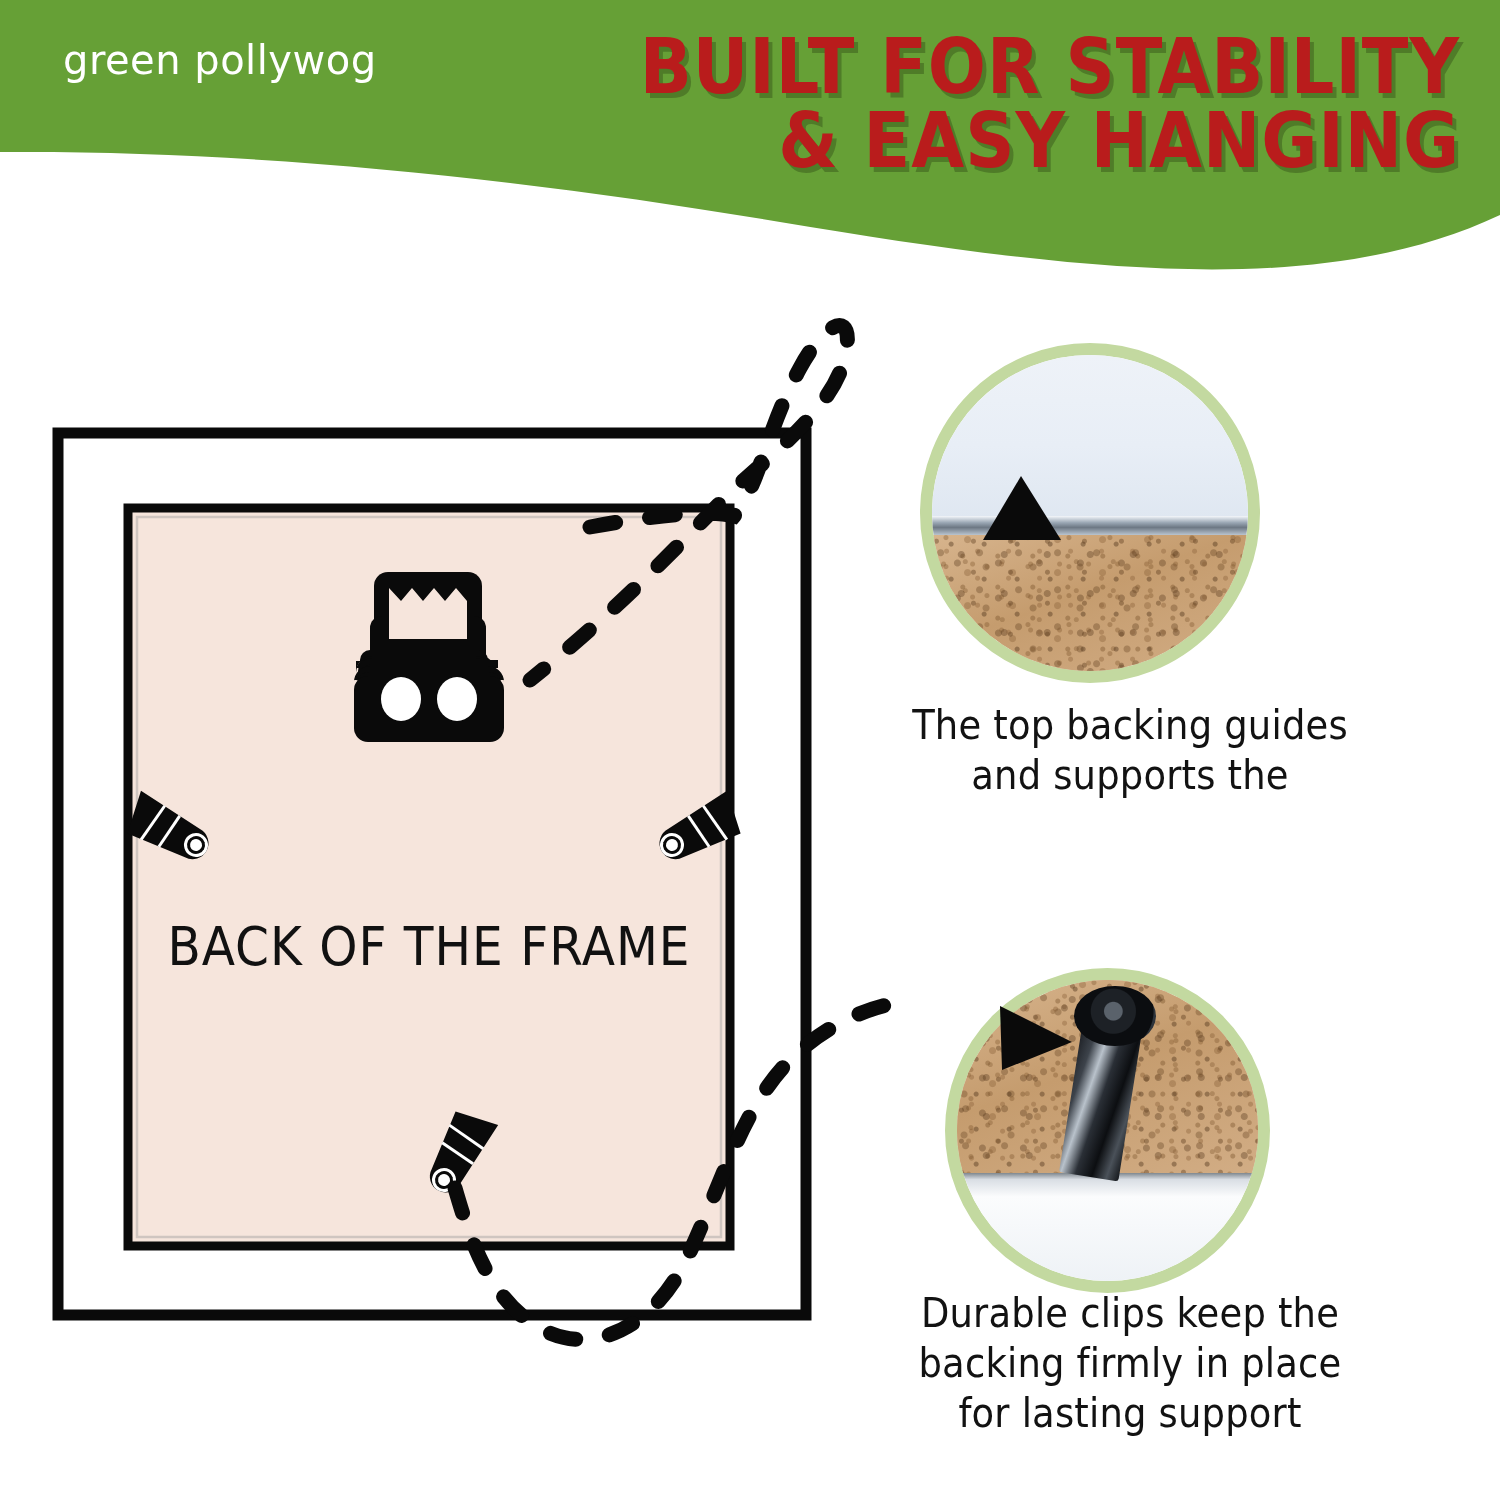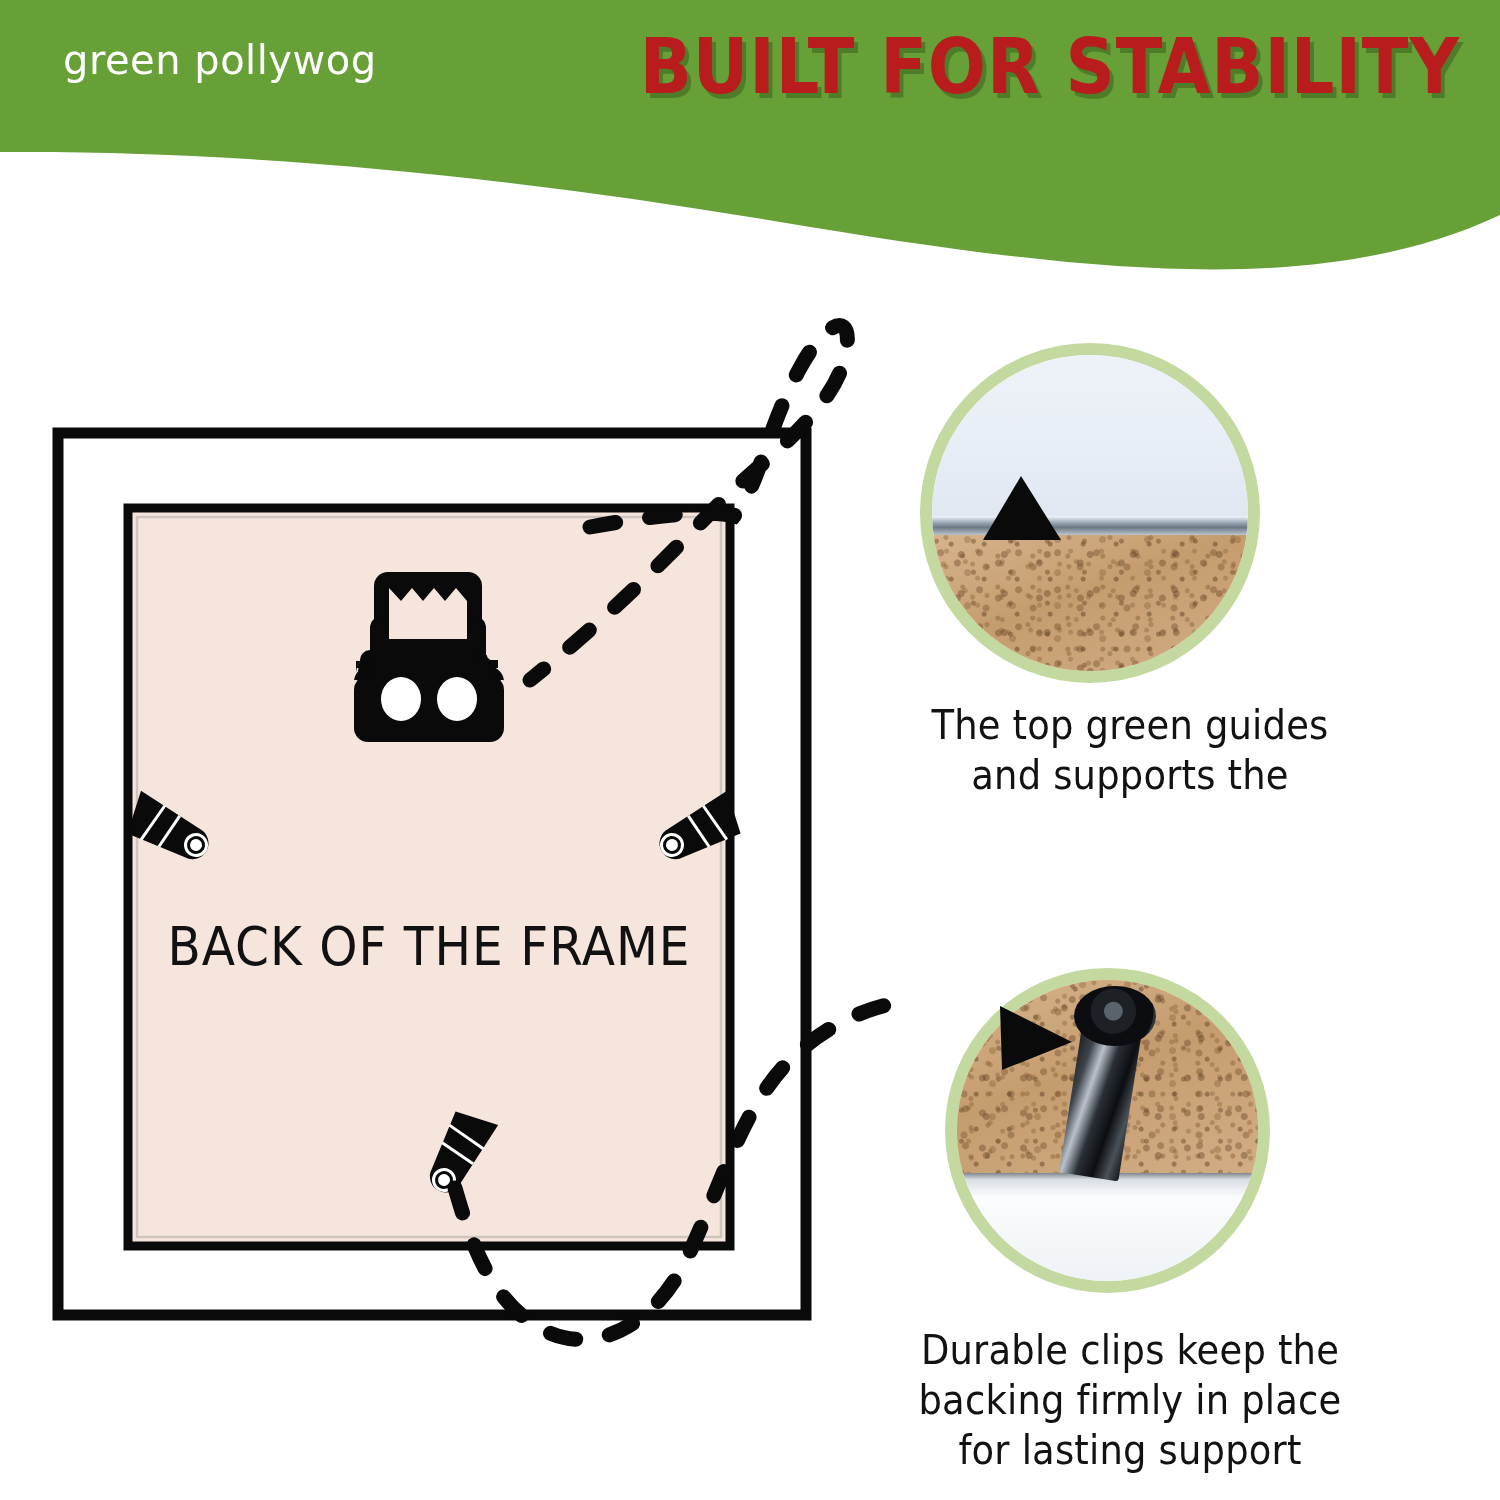--- a/index.html
+++ b/index.html
@@ -70,36 +70,37 @@
   .ph-clip-head{position:absolute;left:39%;top:2%;width:27%;height:20%;
     border-radius:50%;
     background:radial-gradient(circle at 48% 42%,#5a626b 0 16%,#1d2126 18% 40%,#0b0d10 42% 72%,#2e343b 74% 100%);}
 
   .caption{
     position:absolute;text-align:center;color:#121212;
     font-family:"DejaVu Sans Condensed","Liberation Sans Narrow","Liberation Sans",sans-serif;
     font-size:41px;line-height:1.22;letter-spacing:.2px;
   }
   #caption-groove{left:832px;top:700px;width:596px;}
-  #caption-clip{left:832px;top:1288px;width:596px;margin-top:37px;}
+  #caption-clip{left:832px;top:1288px;width:596px;}
   .caption span{display:block;}
 </style>
 </head>
 <body>
 
 <div id="stage">
 
   <svg id="banner-svg" viewBox="0 0 1500 300" preserveAspectRatio="none">
     <path d="M0,0 L1500,0 L1500,215 C1320,300 1080,272 780,222 C520,178 250,150 0,152 Z" fill="#66a036"></path>
   </svg>
 
   <div id="brand-logo">green pollywog</div>
 
   <div id="headline">
     <span class="hl-line">BUILT FOR STABILITY</span>
+    <span class="hl-line">&amp; EASY HANGING</span>
   </div>
 
   <svg id="frame-illustration" viewBox="0 0 900 1450">
 
     <rect x="58" y="433" width="748" height="882" fill="#ffffff" stroke="#0a0a0a" stroke-width="11"></rect>
 
     <rect x="128" y="508" width="602" height="738" fill="#f6e5dc" stroke="#0a0a0a" stroke-width="9"></rect>
     <rect x="137" y="517" width="584" height="720" fill="none" stroke="#cfc5c0" stroke-width="2.5"></rect>
 
     <g>
@@ -173,21 +174,21 @@
   <div class="photo-circle" id="photo-circle-groove">
     <div class="ph-sky"></div>
     <div class="ph-groove"></div>
     <div class="ph-cork"></div>
   </div>
   <svg style="position:absolute;left:975px;top:470px;width:90px;height:90px;" viewBox="0 0 90 90">
     <path d="M46 6 L86 70 L8 70 Z" fill="#0a0a0a"></path>
   </svg>
 
   <div class="caption" id="caption-groove">
-    <span>The top green guides</span>
+    <span>The top backing guides</span>
     <span>and supports the</span>
   </div>
 
   <div class="photo-circle" id="photo-circle-clip">
     <div class="ph-cork ph-clip-cork"></div>
     <div class="ph-white-edge"></div>
     <div class="ph-clip-metal"></div>
     <div class="ph-clip-head"></div>
   </div>
   <svg style="position:absolute;left:990px;top:1000px;width:86px;height:80px;" viewBox="0 0 86 80">

